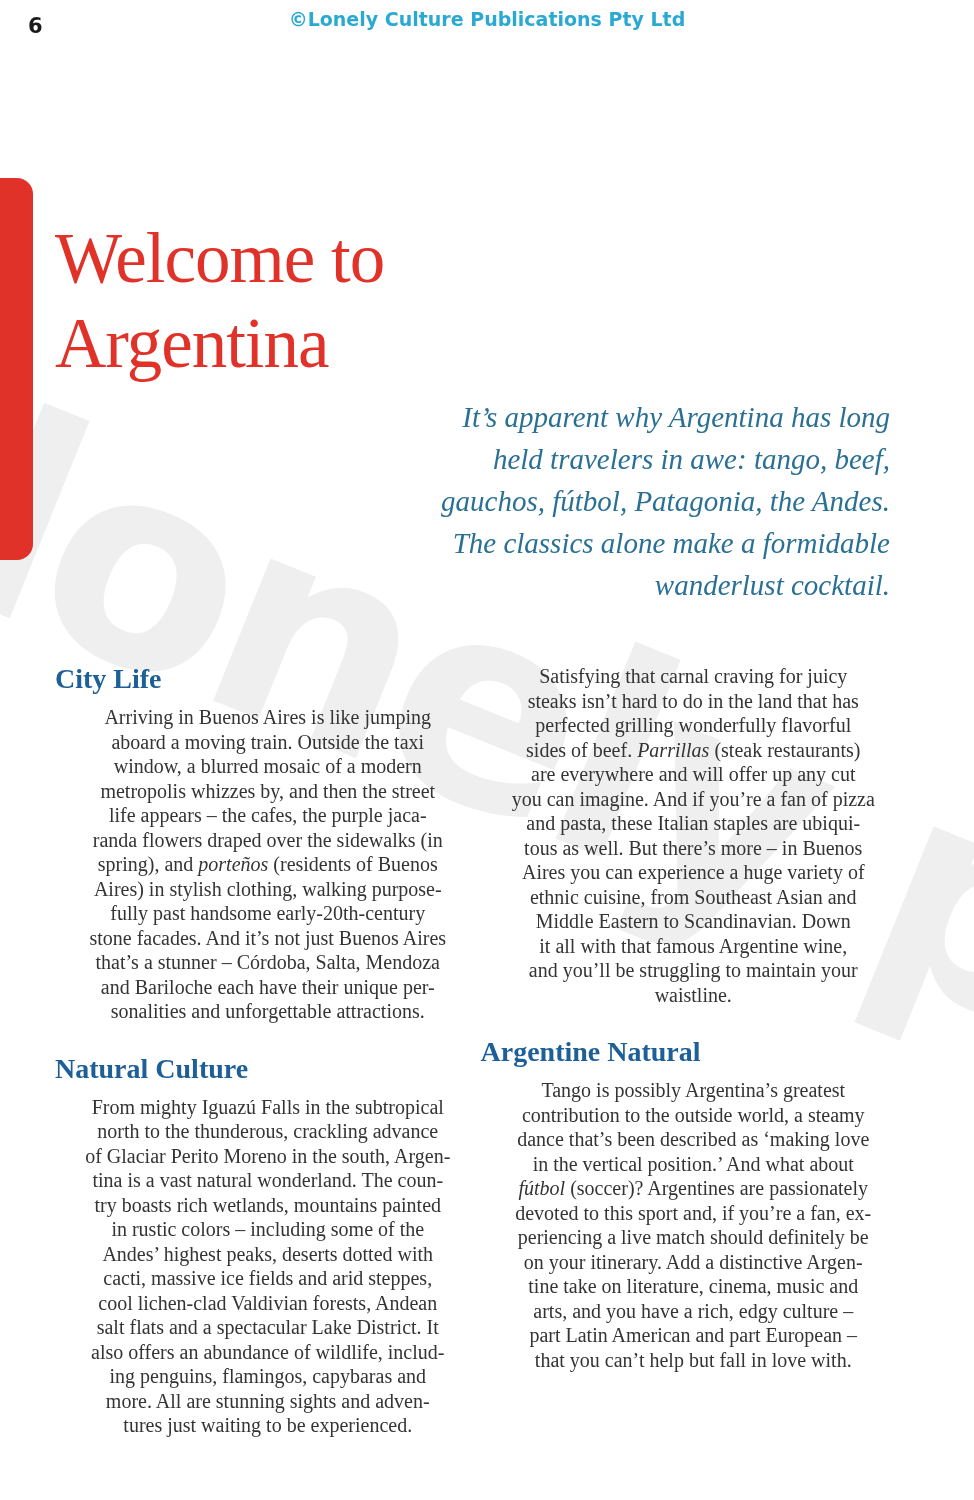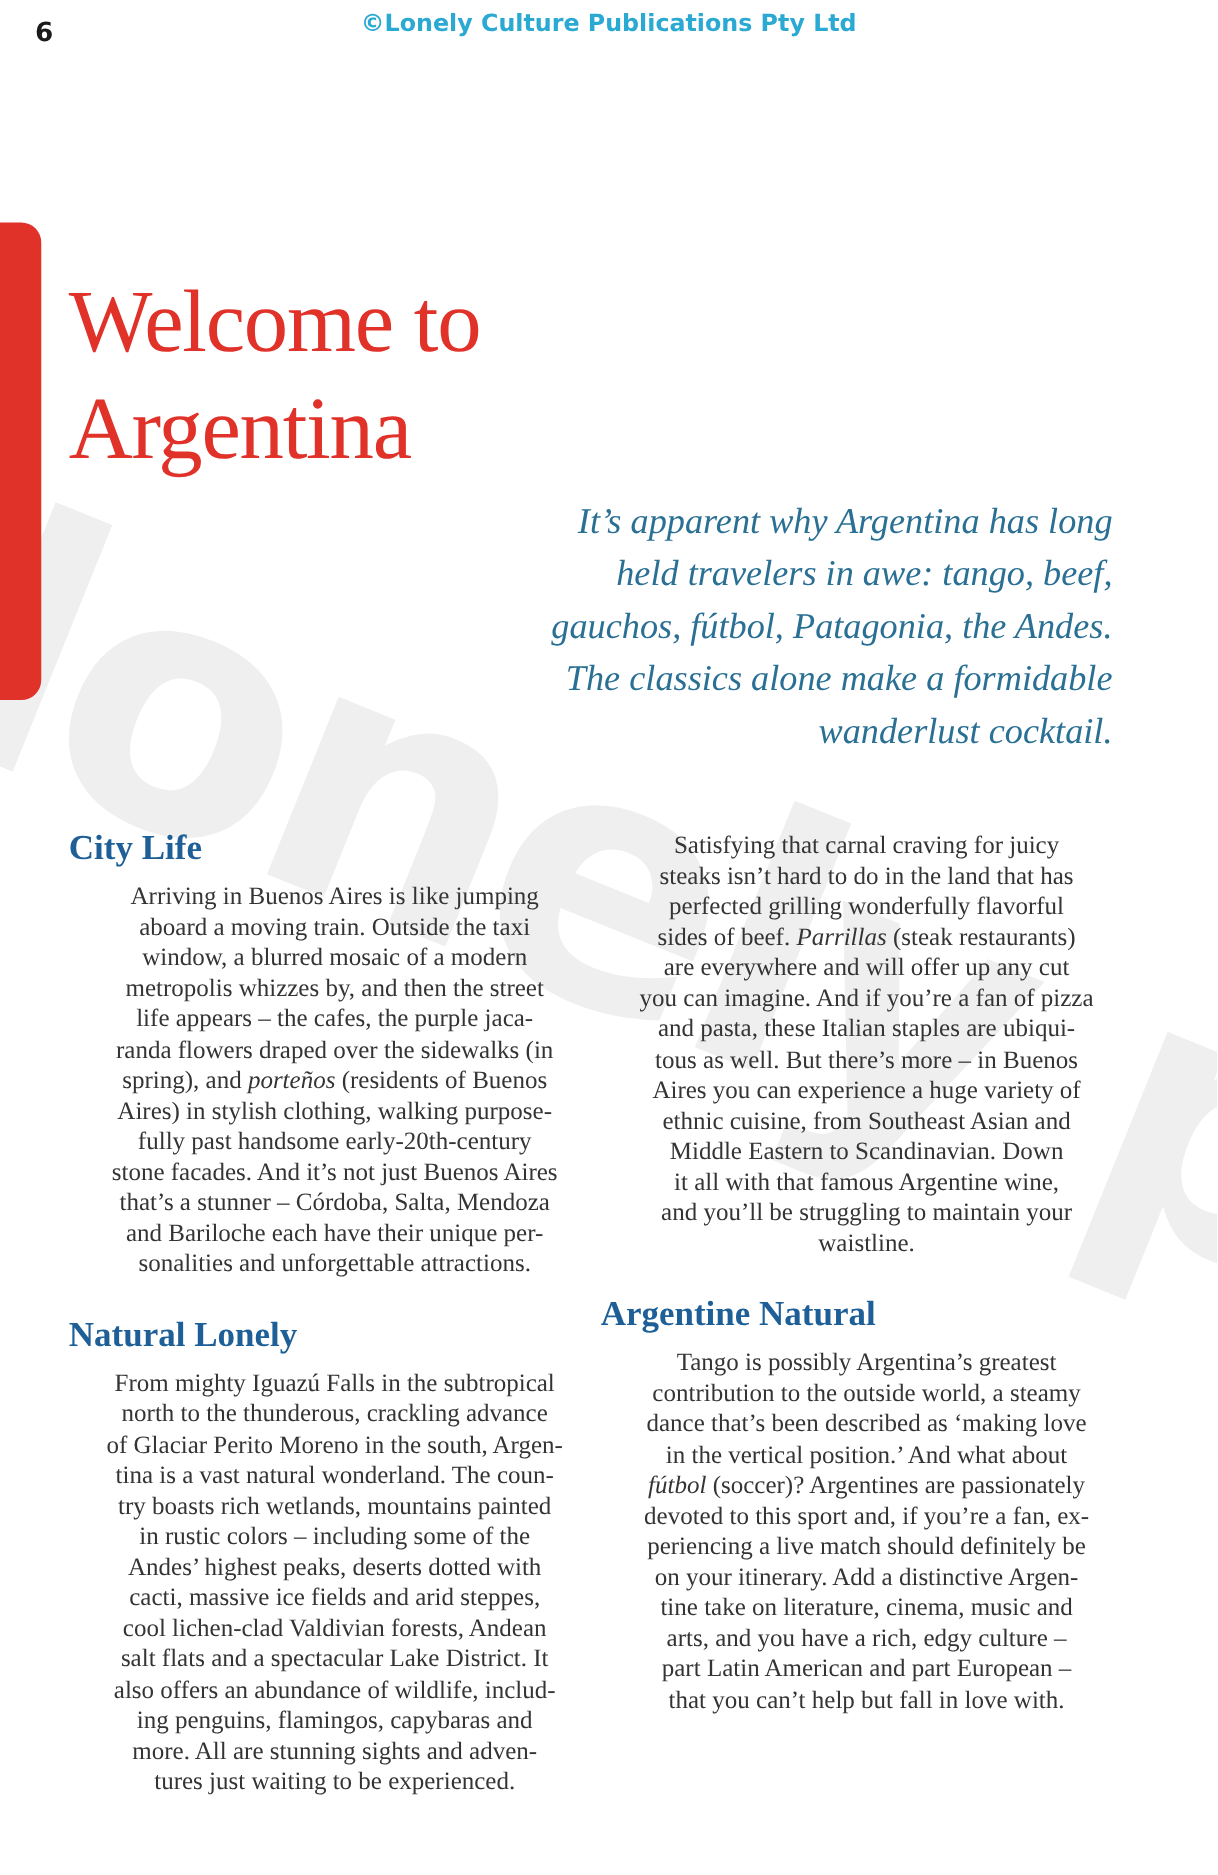--- a/index.html
+++ b/index.html
@@ -122,21 +122,21 @@
     <div class="intro-lede">It’s apparent why Argentina has long<br>held travelers in awe: tango, beef,<br>gauchos, fútbol, Patagonia, the Andes.<br>The classics alone make a formidable<br>wanderlust cocktail.</div>
 
     <div class="columns">
 
       <div class="col">
         <div class="section">
           <h2 class="section-heading">City Life</h2>
           <p class="section-body">Arriving in Buenos Aires is like jumping<br>aboard a moving train. Outside the taxi<br>window, a blurred mosaic of a modern<br>metropolis whizzes by, and then the street<br>life appears – the cafes, the purple jaca-<br>randa flowers draped over the sidewalks (in<br>spring), and <em>porteños</em> (residents of Buenos<br>Aires) in stylish clothing, walking purpose-<br>fully past handsome early-20th-century<br>stone facades. And it’s not just Buenos Aires<br>that’s a stunner – Córdoba, Salta, Mendoza<br>and Bariloche each have their unique per-<br>sonalities and unforgettable attractions.</p>
         </div>
         <div class="section">
-          <h2 class="section-heading">Natural Lonely</h2>
+          <h2 class="section-heading">Natural Culture</h2>
           <p class="section-body">From mighty Iguazú Falls in the subtropical<br>north to the thunderous, crackling advance<br>of Glaciar Perito Moreno in the south, Argen-<br>tina is a vast natural wonderland. The coun-<br>try boasts rich wetlands, mountains painted<br>in rustic colors – including some of the<br>Andes’ highest peaks, deserts dotted with<br>cacti, massive ice fields and arid steppes,<br>cool lichen-clad Valdivian forests, Andean<br>salt flats and a spectacular Lake District. It<br>also offers an abundance of wildlife, includ-<br>ing penguins, flamingos, capybaras and<br>more. All are stunning sights and adven-<br>tures just waiting to be experienced.</p>
         </div>
       </div>
 
       <div class="col">
         <div class="section">
           <p class="section-body">Satisfying that carnal craving for juicy<br>steaks isn’t hard to do in the land that has<br>perfected grilling wonderfully flavorful<br>sides of beef. <em>Parrillas</em> (steak restaurants)<br>are everywhere and will offer up any cut<br>you can imagine. And if you’re a fan of pizza<br>and pasta, these Italian staples are ubiqui-<br>tous as well. But there’s more – in Buenos<br>Aires you can experience a huge variety of<br>ethnic cuisine, from Southeast Asian and<br>Middle Eastern to Scandinavian. Down<br>it all with that famous Argentine wine,<br>and you’ll be struggling to maintain your<br>waistline.</p>
         </div>
         <div class="section">
           <h2 class="section-heading">Argentine Natural</h2>

